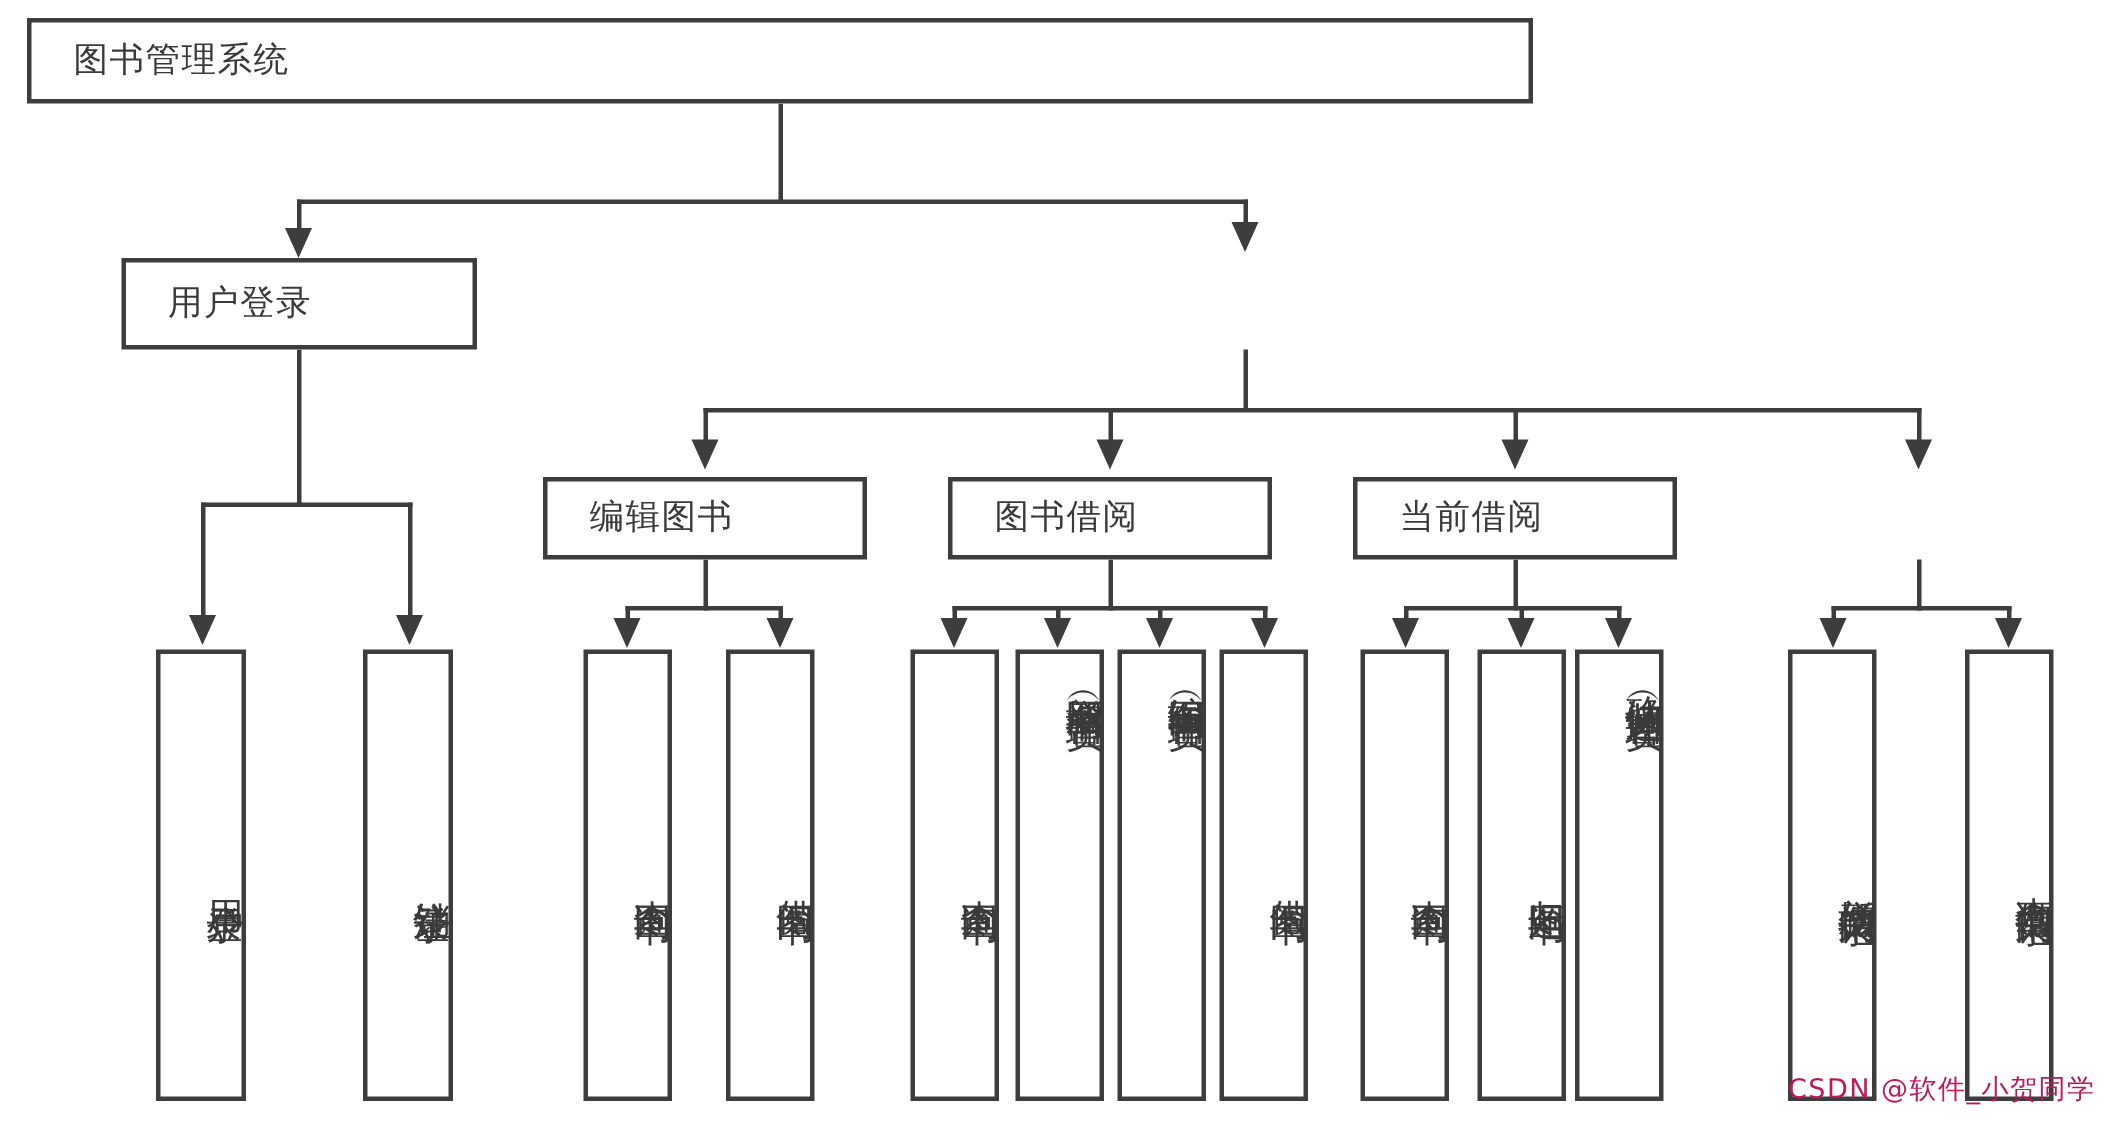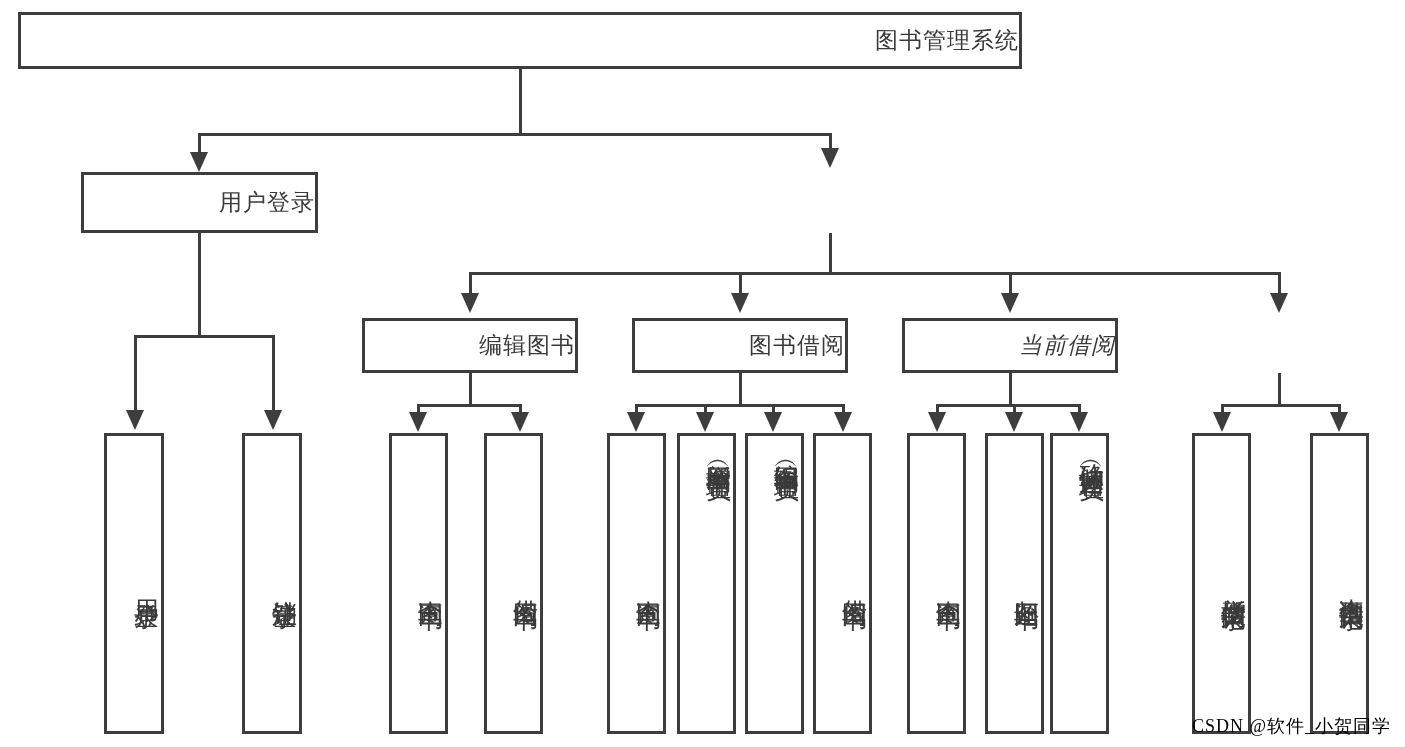--- a/index.html
+++ b/index.html
@@ -14,22 +14,23 @@
     background:#ffffff;
     overflow:hidden;
   }
   .node{
     position:absolute;
     box-sizing:border-box;
     border:3px solid #3d3d3d;
     background:#ffffff;
     display:flex;
     align-items:center;
-    justify-content:flex-end;
+    justify-content:flex-start;
     z-index:3;
+    padding-left:28px;
   }
   .node .label{
     font-size:23px;
     line-height:1.15;
     letter-spacing:1px;
     color:#3a3a3a;
     white-space:nowrap;
   }
   
   .leaf .label{
@@ -54,25 +55,24 @@
     position:absolute;
     width:0;height:0;
     border-left:9px solid transparent;
     border-right:9px solid transparent;
     border-top:20px solid #3d3d3d;
     z-index:2;
   }
   .watermark{
     position:absolute;
     font-size:18px;
-    color:#000000;
+    color:#be185d;
     letter-spacing:1px;
     z-index:5;
     white-space:nowrap;
-    font-family:Liberation Serif, serif;
   }
 </style>
 </head>
 <body>
 
 <div id="canvas">
 
   <div class="node" style="left:18px;top:12px;width:1004px;height:57px;">
     <span class="label">图书管理系统</span>
   </div>
@@ -109,21 +109,21 @@
   <div class="arrow" style="left:1001px;top:293px;"></div>
   <div class="vline" style="left:1278px;top:272px;height:26px;"></div>
   <div class="arrow" style="left:1270px;top:293px;"></div>
 
   <div class="node" style="left:362px;top:318px;width:216px;height:55px;">
     <span class="label">编辑图书</span>
   </div>
   <div class="node" style="left:632px;top:318px;width:216px;height:55px;">
     <span class="label">图书借阅</span>
   </div>
-  <div class="node" style="left:902px;top:318px;width:216px;height:55px;font-style:italic;">
+  <div class="node" style="left:902px;top:318px;width:216px;height:55px;">
     <span class="label">当前借阅</span>
   </div>
 
   <div class="vline" style="left:469px;top:373px;height:34px;"></div>
   <div class="hline" style="left:417px;top:404px;width:105px;"></div>
   <div class="vline" style="left:417px;top:404px;height:12px;"></div>
   <div class="arrow" style="left:409px;top:412px;"></div>
   <div class="vline" style="left:519px;top:404px;height:12px;"></div>
   <div class="arrow" style="left:511px;top:412px;"></div>
 

